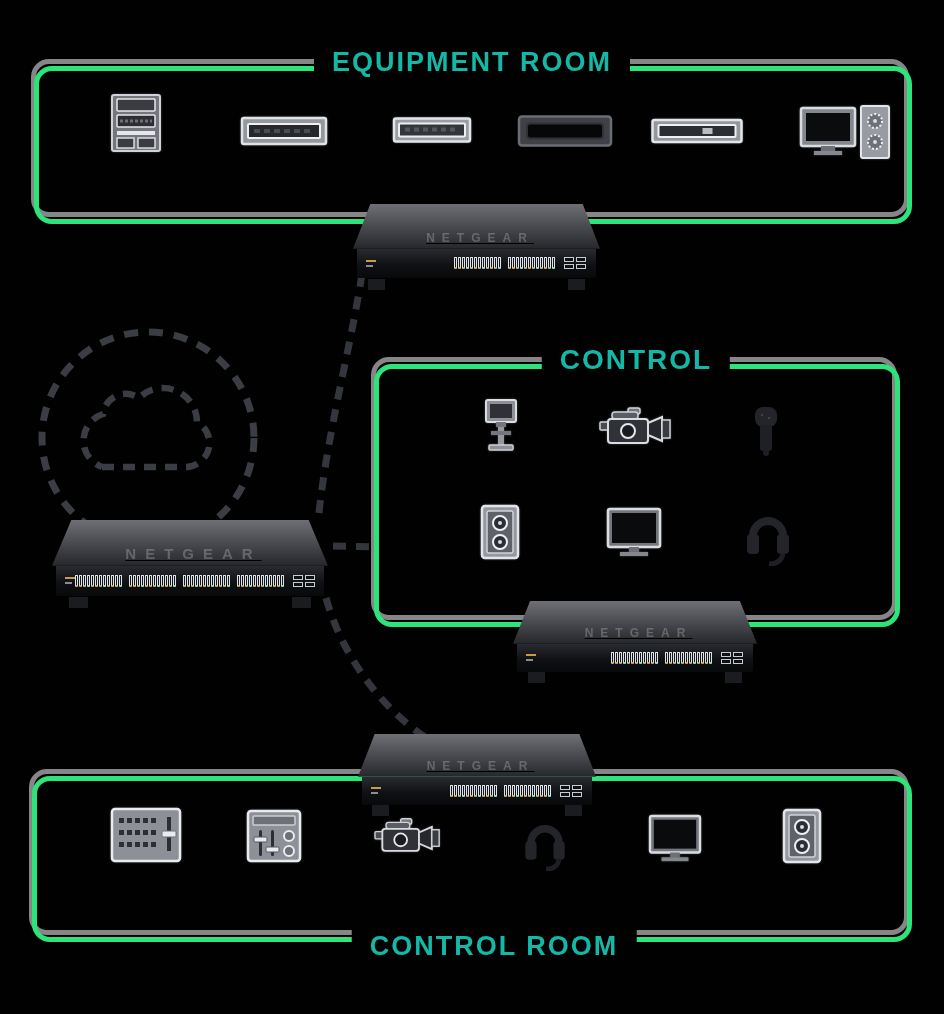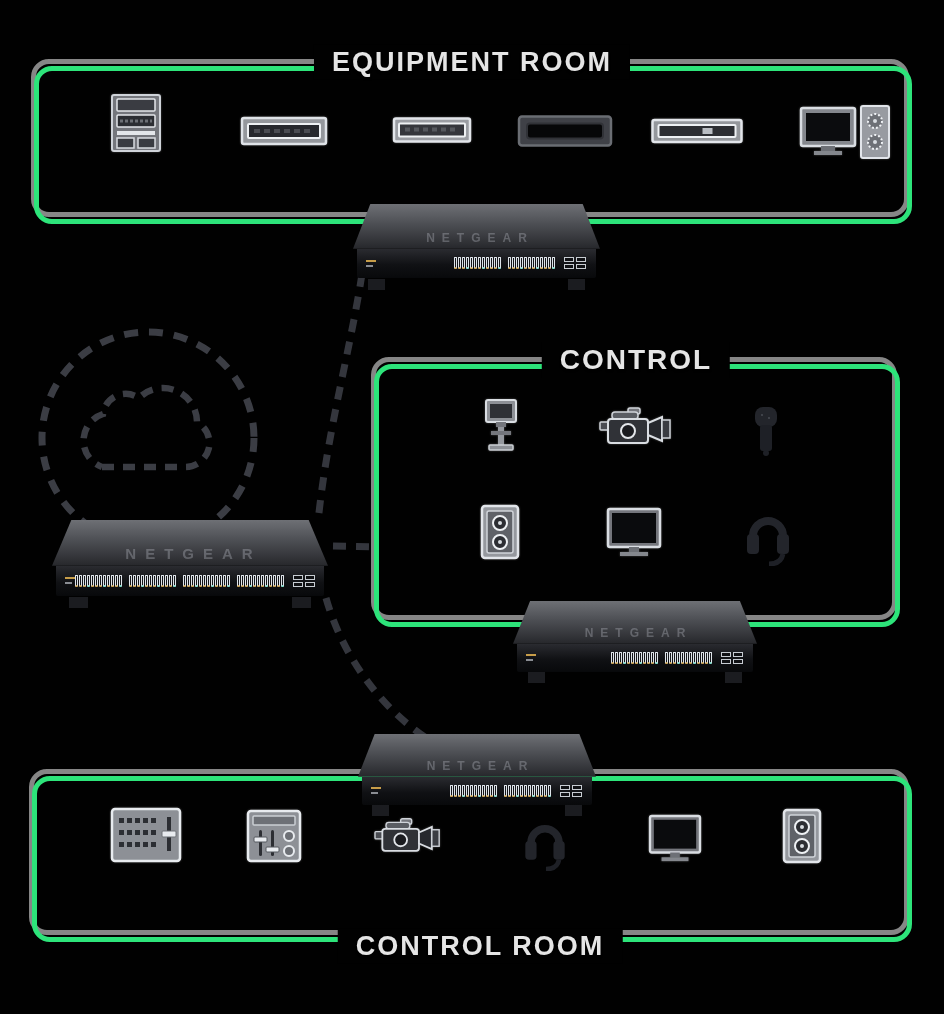--- a/index.html
+++ b/index.html
@@ -5,33 +5,33 @@
   html,body{margin:0;padding:0;background:#000;}
   #stage{position:relative;width:944px;height:1014px;background:#010101;overflow:hidden;
          font-family:"Liberation Sans",sans-serif;}
   .wires{position:absolute;left:0;top:0;z-index:10;}
   
   .room{position:absolute;z-index:20;}
   .room-shadow{position:absolute;inset:0;border:5px solid rgba(158,158,158,0.85);
                border-radius:18px;transform:translate(-3px,-7px);}
   .room-border{position:absolute;inset:0;border:5px solid #2de47a;border-radius:18px;}
   .room-title{position:absolute;z-index:50;transform:translate(-50%,-50%);
-              background:#010101;padding:2px 18px;color:#e5e5e5;font-weight:bold;
+              background:#010101;padding:2px 18px;color:#14b8a6;font-weight:bold;
               font-size:27px;letter-spacing:2px;white-space:nowrap;
               text-shadow:0 2px 2px rgba(0,0,0,0.8);}
   
   .icon{position:absolute;z-index:30;transform:translate(-50%,-50%);line-height:0;}
   .icon svg{filter:drop-shadow(0 0 1px rgba(255,255,255,0.28));}
   .icon.dark svg{filter:none;}
   
   .switch{position:absolute;z-index:40;}
   .sw-top{position:absolute;left:0;right:0;top:0;height:52%;
           background:linear-gradient(180deg,#6e7075 0%,#4c4e53 45%,#26272b 100%);
           clip-path:polygon(7% 0,93% 0,100% 100%,0 100%);
-          display:flex;align-items:flex-end;justify-content:center;}
+          display:flex;align-items:flex-end;justify-content:center;text-decoration:underline;}
   .sw-brand{font-weight:bold;font-size:12px;letter-spacing:7px;text-indent:7px;
             color:rgba(205,210,218,0.30);margin-bottom:4px;}
   .switch.big .sw-brand{font-size:15px;letter-spacing:9px;}
   .sw-front{position:absolute;left:1.5%;right:1.5%;top:52%;height:34%;
             background:linear-gradient(180deg,#2a2b30 0%,#101114 55%,#08090b 100%);
             display:flex;align-items:center;border-radius:0 0 2px 2px;}
   .sw-leds{margin-left:9px;display:flex;flex-direction:column;gap:3px;}
   .sw-leds i{display:block;width:10px;height:2px;background:#c79d49;}
   .sw-leds i:nth-child(2){background:#8a8d93;width:7px;}
   .ports{display:flex;align-items:center;margin-left:auto;}
@@ -459,15 +459,15 @@
           <i class="sfp-cell"></i>
           <i class="sfp-cell"></i>
         </span>
     </div>
     <i class="sw-foot-l"></i>
     <i class="sw-foot-r"></i>
   </div>
 
   <div class="room-title" style="left:472px;top:62px;">EQUIPMENT ROOM</div>
   <div class="room-title" style="left:636px;top:360px;font-size:28px;">CONTROL</div>
-  <div class="room-title" style="left:480px;top:946px;">CONTROL ROOM</div>
+  <div class="room-title" style="left:494px;top:946px;">CONTROL ROOM</div>
 
 </div>
 
 </body></html>

